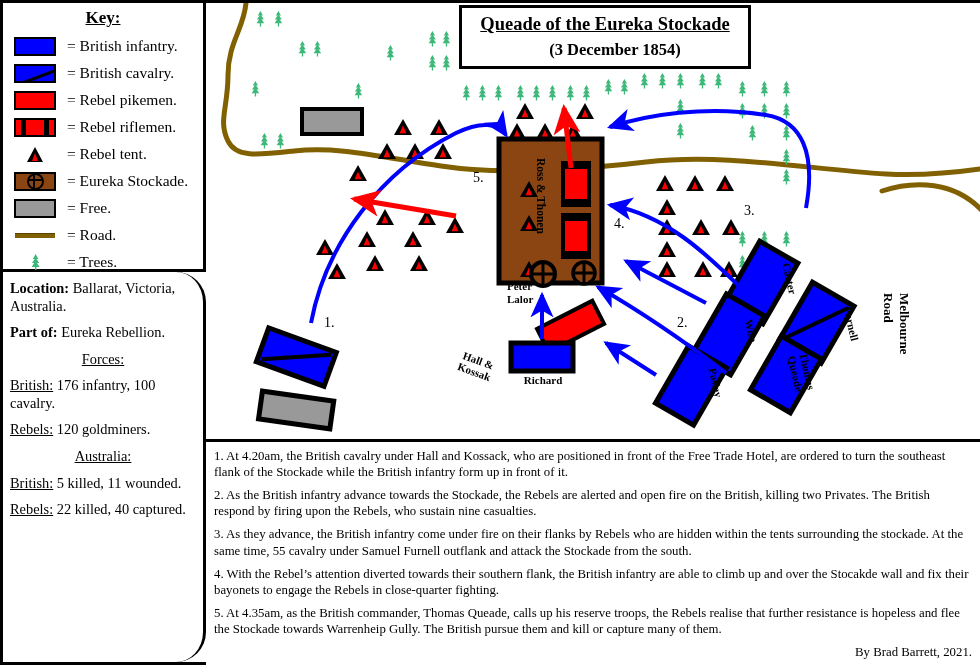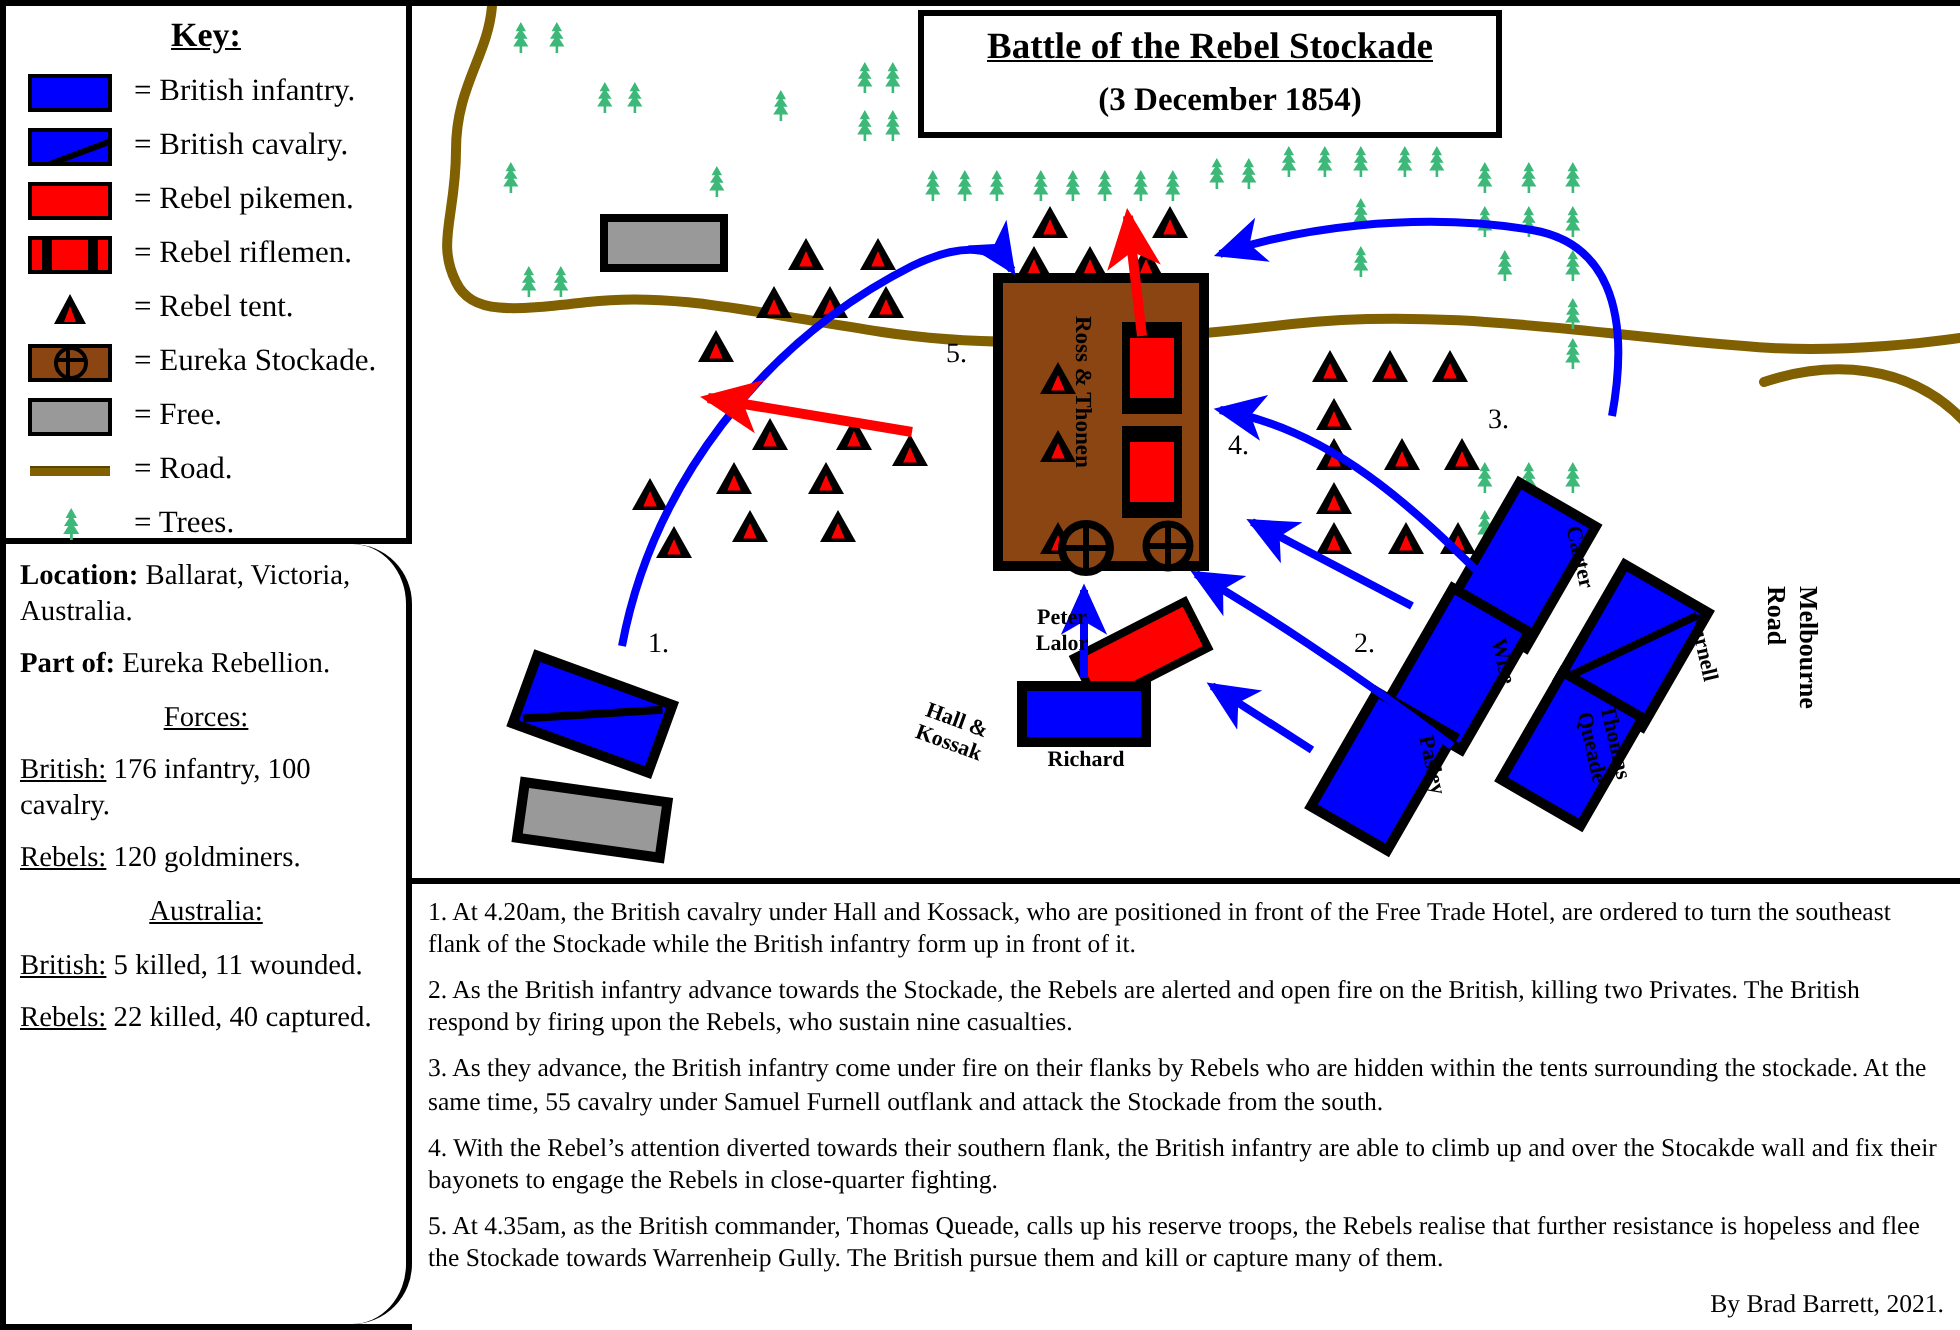--- a/index.html
+++ b/index.html
@@ -384,32 +384,32 @@
 Kossak</div>
     <div class="unit-label" style="left:307px;top:372px;width:60px;text-align:center;">Richard</div>
     <div class="unit-label" style="left:567px;top:270px;transform:rotate(77deg);">Carter</div>
     <div class="unit-label" style="left:533px;top:322px;transform:rotate(77deg);">Wise</div>
     <div class="unit-label" style="left:494px;top:374px;transform:rotate(77deg);">Pasley</div>
     <div class="unit-label" style="left:627px;top:315px;transform:rotate(77deg);">Furnell</div>
     <div class="unit-label" style="left:576px;top:358px;transform:rotate(77deg);text-align:center;">Thomas
 Queade</div>
 
     <div class="unit-label" style="left:341px;top:155px;transform:rotate(90deg);transform-origin:left top;font-size:11.5px;">Ross &amp; Thonen</div>
-    <div class="unit-label" style="left:301px;top:300px;width:48px;text-align:center;line-height:1.15;">Peter Lalor</div>
+    <div class="unit-label" style="left:301px;top:277px;width:48px;line-height:1.15;">Peter Lalor</div>
 
     <div class="road-label" style="position:absolute;left:706px;top:290px;transform:rotate(90deg);transform-origin:left top;">Melbourne Road</div>
 
     <div class="step-num" style="left:118px;top:312px;">1.</div>
     <div class="step-num" style="left:471px;top:312px;">2.</div>
     <div class="step-num" style="left:538px;top:200px;">3.</div>
     <div class="step-num" style="left:408px;top:213px;">4.</div>
     <div class="step-num" style="left:267px;top:167px;">5.</div>
 
     <div id="title-box">
-      <div id="title-main">Battle of the Rebel Stockade</div>
+      <div id="title-main">Queade of the Eureka Stockade</div>
       <div id="title-sub">(3 December 1854)</div>
     </div>
   </div>
 
   <div id="narr">
     <p>1. At 4.20am, the British cavalry under Hall and Kossack, who are positioned in front of the Free Trade Hotel, are ordered to turn the southeast flank of the Stockade while the British infantry form up in front of it.</p>
     <p>2. As the British infantry advance towards the Stockade, the Rebels are alerted and open fire on the British, killing two Privates. The British respond by firing upon the Rebels, who sustain nine casualties.</p>
     <p>3. As they advance, the British infantry come under fire on their flanks by Rebels who are hidden within the tents surrounding the stockade. At the same time, 55 cavalry under Samuel Furnell outflank and attack the Stockade from the south.</p>
     <p>4. With the Rebel’s attention diverted towards their southern flank, the British infantry are able to climb up and over the Stocakde wall and fix their bayonets to engage the Rebels in close-quarter fighting.</p>
     <p>5. At 4.35am, as the British commander, Thomas Queade, calls up his reserve troops, the Rebels realise that further resistance is hopeless and flee the Stockade towards Warrenheip Gully. The British pursue them and kill or capture many of them.</p>

